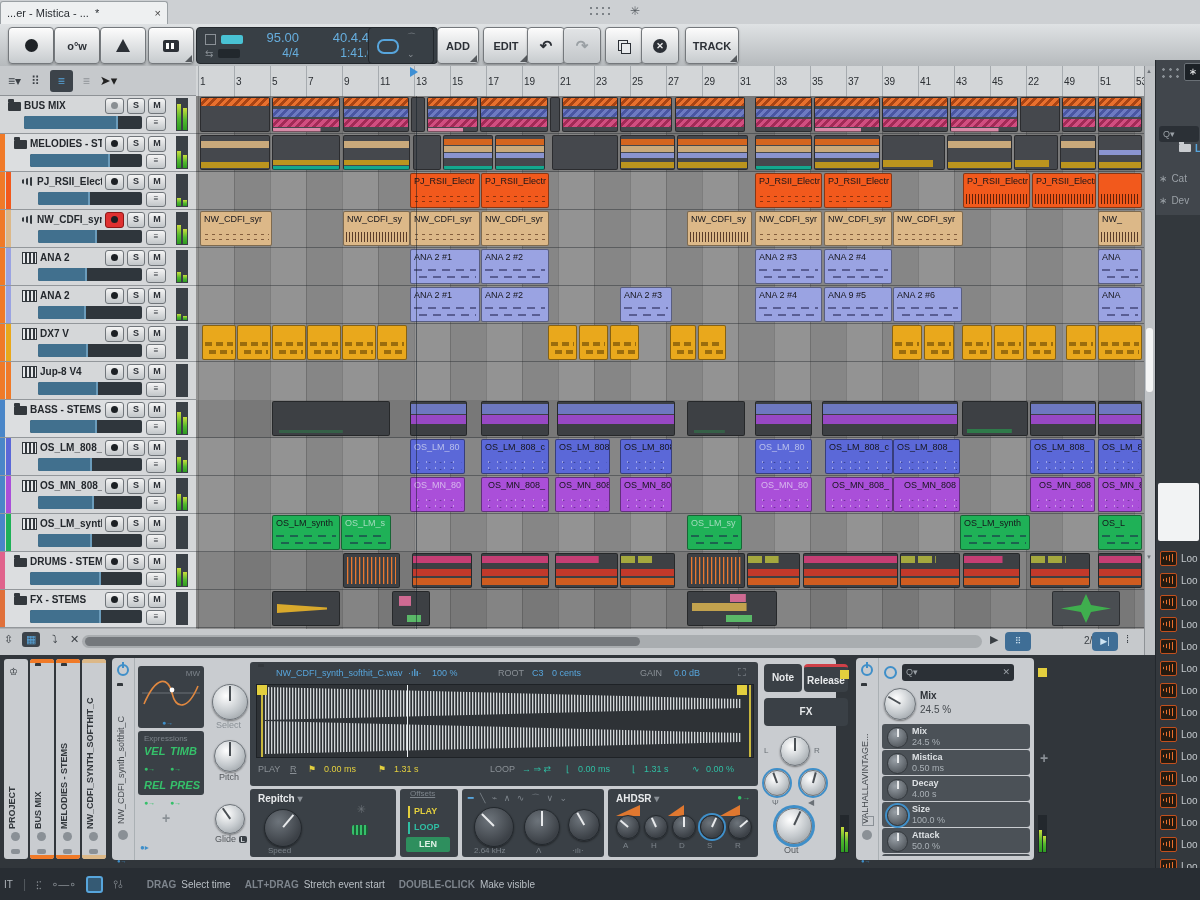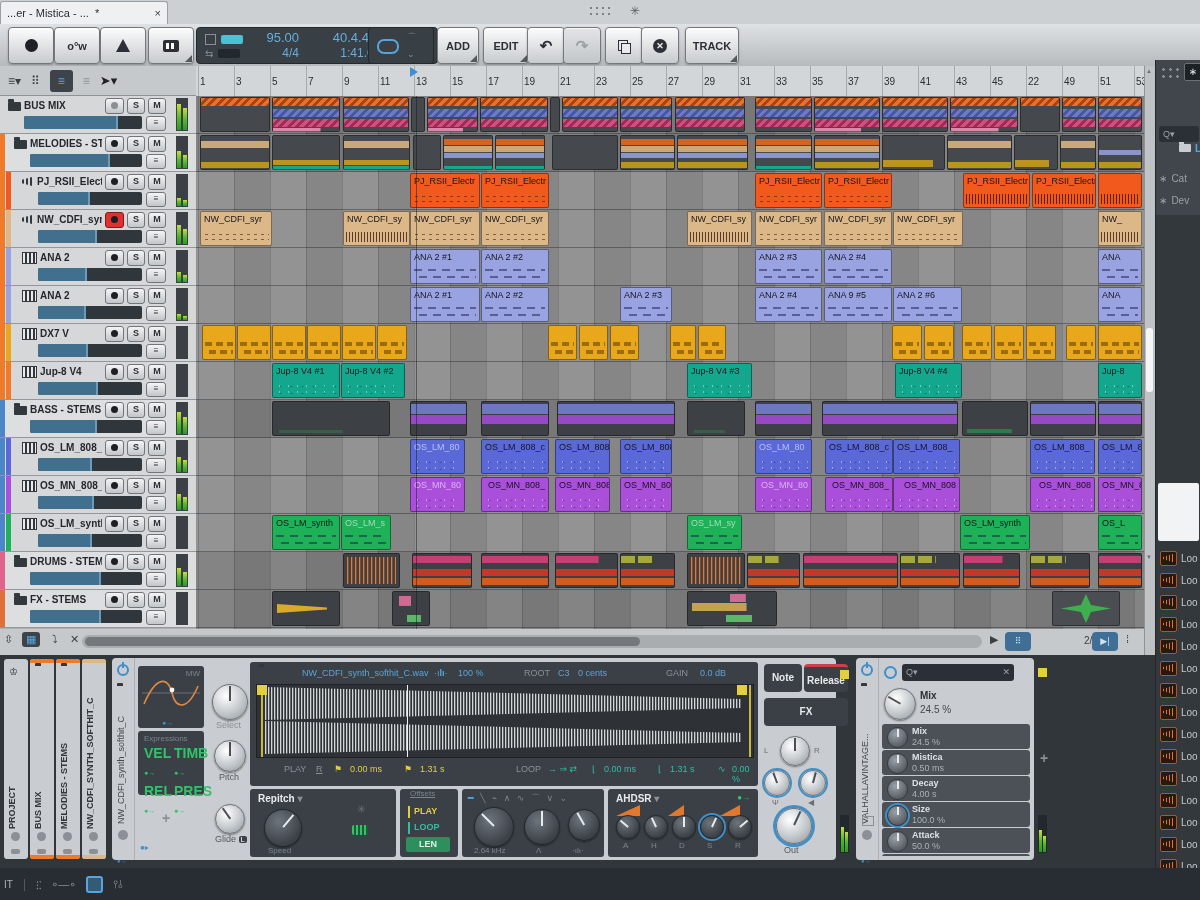--- a/index.html
+++ b/index.html
@@ -212,30 +212,30 @@
   .dblue::before{content:"●→";font-size:6px;color:#3f8fc9;}
   .darkbox{position:absolute;background:#3a4046;border-radius:3px;}
   .dk-lbl{position:absolute;font-size:8px;color:#7d848b;}
   .knob{position:absolute;border-radius:50%;background:radial-gradient(circle at 38% 32%,#ffffff,#c3c8cc 55%,#8f959a);
         border:1px solid #6e747a;box-shadow:0 1px 2px rgba(0,0,0,.45);}
   .knob i{position:absolute;left:50%;top:1px;width:2px;height:45%;margin-left:-1px;background:#4a4f54;transform-origin:50% 100%;}
   .knob.dark{background:radial-gradient(circle at 38% 32%,#6d747b,#3c4147 70%);border-color:#23282d;}
   .knob.dark i{background:#e8eaec;}
   .knob.bluering{box-shadow:0 0 0 2px #3f8fc9,0 1px 2px rgba(0,0,0,.45);} .ylw{color:#e3cf3e;} .tealc{color:#2fbfa4;}
   .exgrid{position:absolute;left:6px;top:14px;right:4px;display:grid;grid-template-columns:1fr 1fr;gap:4px 2px;}
-  .exgrid b{font-size:14px;color:#35c06a;display:block;}
+  .exgrid b{font-size:11px;color:#35c06a;display:block;font-style:italic;}
   .exgrid small{font-size:7px;color:#35c06a;}
   .wavebox{position:absolute;background:#2e3236;border:1px solid #1e2226;}
   .wlane{position:absolute;left:8px;right:12px;height:33px;
      background:repeating-linear-gradient(90deg,rgba(238,242,244,.85) 0 1px,rgba(238,242,244,.28) 1px 2px,transparent 2px 3px);
      clip-path:polygon(0 0,100% 36%,100% 64%,0 100%);}
   .ymark{position:absolute;width:10px;height:10px;background:#e3cf3e;}
   .yline{position:absolute;width:2px;background:#e3cf3e;opacity:.85;}
   .whline{position:absolute;width:1px;background:#eef2f4;}
-  .inforow{position:absolute;font-size:9px;margin-left:26px;}
+  .inforow{position:absolute;font-size:9px;}
   .tabbtn{position:absolute;background:#3a4046;border-radius:4px;color:#e8eaec;font-size:10px;font-weight:bold;text-align:center;}
   .tri-or{position:absolute;height:0;width:0;border-bottom:11px solid #e07830;}
   .valrow{position:relative;height:25px;background:#4b5157;border-radius:3px;margin-bottom:1px;}
   .valrow .nm{position:absolute;left:30px;top:2px;font-size:9px;font-weight:bold;color:#dde1e4;}
   .valrow .vl{position:absolute;left:30px;top:13px;font-size:9px;color:#aab1b7;}
   .vknob{position:absolute;left:5px;top:3px;width:19px;height:19px;border-radius:50%;
      background:radial-gradient(circle at 38% 32%,#9aa1a8,#5a6066 70%);border:1px solid #33383d;}
   .vknob::after{content:"";position:absolute;left:50%;top:1px;width:2px;height:8px;margin-left:-1px;background:#e8eaec;}
   .vknob.bluearc{box-shadow:0 0 0 2px #3f8fc9;}
   .searchbox{position:absolute;background:#2b3036;border-radius:3px;color:#9aa0a6;font-size:9px;}
@@ -773,37 +773,20 @@
         <div class="clip cl-gold tx-midi" style="left: 474px; width: 26px;"></div>
         <div class="clip cl-gold tx-midi" style="left: 502px; width: 28px;"></div>
         <div class="clip cl-gold tx-midi" style="left: 696px; width: 30px;"></div>
         <div class="clip cl-gold tx-midi" style="left: 728px; width: 30px;"></div>
         <div class="clip cl-gold tx-midi" style="left: 766px; width: 30px;"></div>
         <div class="clip cl-gold tx-midi" style="left: 798px; width: 30px;"></div>
         <div class="clip cl-gold tx-midi" style="left: 830px; width: 30px;"></div>
         <div class="clip cl-gold tx-midi" style="left: 870px; width: 30px;"></div>
         <div class="clip cl-gold tx-midi" style="left: 902px; width: 44px;"></div>
       </div>
-      <div class="arow" style="top: 266px;">
-        <div class="clip cl-teal tx-dots2" style="left: 76px; width: 68px;">
-          <span class="lb">Jup-8 V4 #1</span>
-        </div>
-        <div class="clip cl-teal tx-dots2" style="left: 145px; width: 64px;">
-          <span class="lb">Jup-8 V4 #2</span>
-        </div>
-        <div class="clip cl-teal tx-dots2" style="left: 491px; width: 65px;">
-          <span class="lb">Jup-8 V4 #3</span>
-        </div>
-        <div class="clip cl-teal tx-dots2" style="left: 699px; width: 67px;">
-          <span class="lb">Jup-8 V4 #4</span>
-        </div>
-        <div class="clip cl-teal tx-dots2" style="left: 902px; width: 44px;">
-          <span class="lb">Jup-8</span>
-        </div>
-      </div>
       <div class="arow grp" style="top: 304px;">
         <div class="clip bass-dk" style="left: 76px; width: 118px;"></div>
         <div class="clip bass-a" style="left: 214px; width: 57px;"></div>
         <div class="clip bass-a" style="left: 285px; width: 68px;"></div>
         <div class="clip bass-a" style="left: 361px; width: 118px;"></div>
         <div class="clip bass-dk" style="left: 491px; width: 58px;"></div>
         <div class="clip bass-a" style="left: 559px; width: 57px;"></div>
         <div class="clip bass-a" style="left: 626px; width: 136px;"></div>
         <div class="clip bass-dkg" style="left: 766px; width: 66px;"></div>
         <div class="clip bass-a" style="left: 834px; width: 66px;"></div>
@@ -1286,15 +1269,29 @@
       </div>
   </div>
 
   <div class="statusbar">
     <span class="sb-txt">IT</span>
     <span class="sb-sep">|</span>
     <span class="sb-ico">⁝⁚</span>
     <span class="sb-ico">∘—∘</span>
     <span class="sb-blue"></span>
     <span class="sb-ico">⫯⫰</span>
+    <span id="hints" style="display:flex;">
+        <span class="hint">
+          <span class="k">DRAG</span>
+          <span class="d">Select time</span>
+        </span>
+        <span class="hint">
+          <span class="k">ALT+DRAG</span>
+          <span class="d">Stretch event start</span>
+        </span>
+        <span class="hint">
+          <span class="k">DOUBLE-CLICK</span>
+          <span class="d">Make visible</span>
+        </span>
+      </span>
   </div>
 
 </div>
 
 </body></html>

